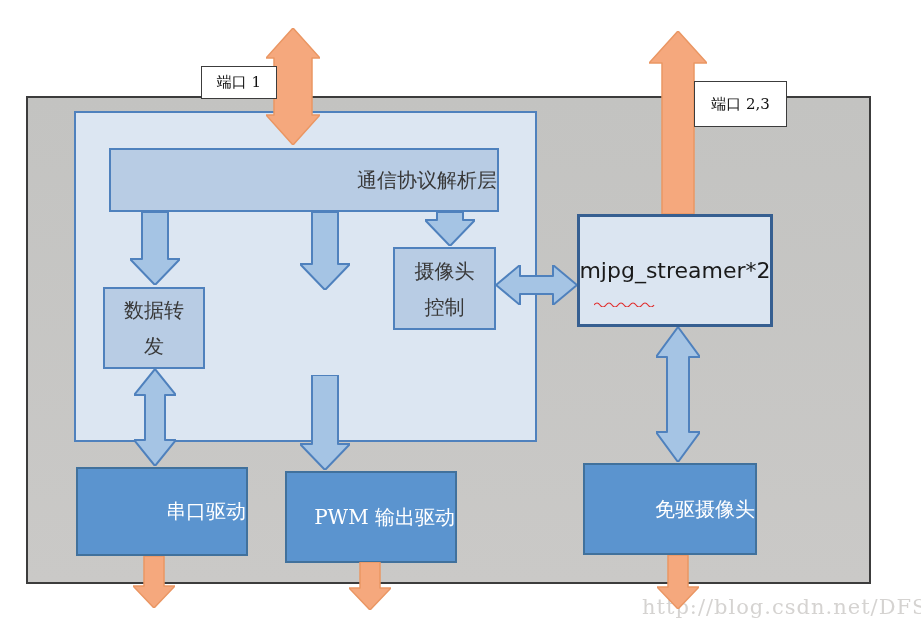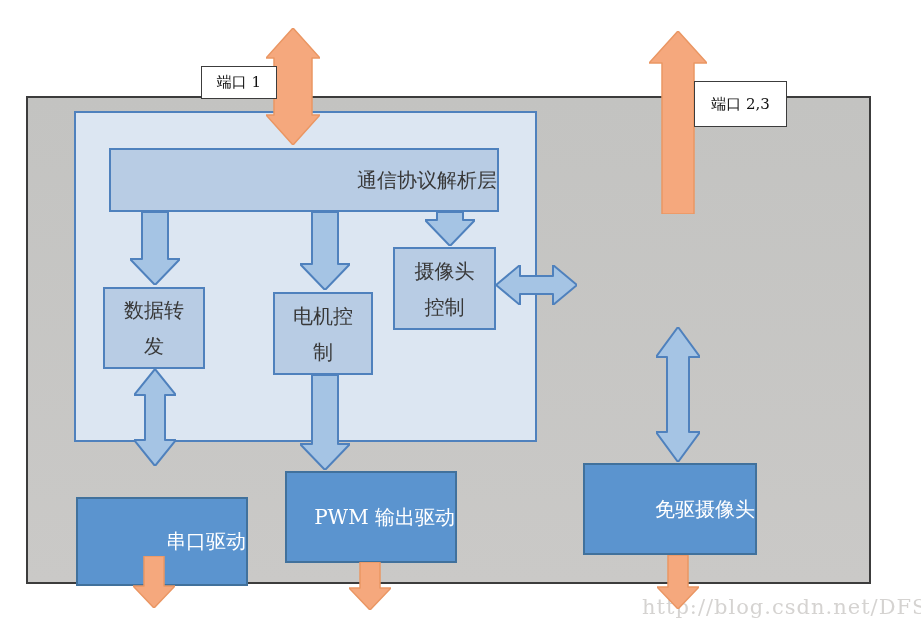--- a/index.html
+++ b/index.html
@@ -43,21 +43,21 @@
   .dataforward-box { left: 103px; top: 287px; width: 102px; height: 82px; font-size: 20px; line-height: 36px; padding: 0 14px; }
   .motor-box { left: 273px; top: 292px; width: 100px; height: 83px; font-size: 20px; line-height: 36px; padding: 0 13px; }
   .camctl-box { left: 393px; top: 247px; width: 103px; height: 83px; font-size: 20px; line-height: 36px; padding: 0 14px; }
   .mjpg-box {
     left: 577px; top: 214px; width: 196px; height: 113px;
     background: #dbe5f1; border: 3px solid #365f91;
     font-size: 22px; color: #1a1a1a; z-index: 3;
     display: flex; align-items: center; justify-content: center;
     font-family: "DejaVu Sans", sans-serif;
   }
-  .serial-box { left: 76px; top: 467px; width: 172px; height: 89px; font-size: 20px; margin-top: 30px; }
+  .serial-box { left: 76px; top: 467px; width: 172px; height: 89px; font-size: 20px; }
   .pwm-box { left: 285px; top: 471px; width: 172px; height: 92px; font-size: 20px; }
   .usbcam-box { left: 583px; top: 463px; width: 174px; height: 92px; font-size: 20px; }
 
   
   .port-label {
     background: #ffffff;
     border: 1px solid #3c3c3c;
     display: flex; align-items: center; justify-content: center;
     font-size: 15px; color: #111;
     font-family: "DejaVu Serif", serif;
@@ -153,27 +153,32 @@
       <polygon points="0,20 24,0 24,11 57,11 57,0 81,20 57,40 57,29 24,29 24,40" fill="#a5c4e4" stroke="#4f81bd" stroke-width="2" stroke-linejoin="round"></polygon>
     </svg>
   </div>
 
   <div class="abs dbox light-box protocol-box">
     <span>通信协议解析层</span>
   </div>
   <div class="abs dbox light-box dataforward-box">
     <span>数据转发</span>
   </div>
-  <div class="abs dbox light-box motor-box">
-    <span>电机控制</span>
-  </div>
   <div class="abs dbox light-box camctl-box">
     <span>摄像头控制</span>
   </div>
 
+  <div class="abs mjpg-box">
+    <span>mjpg_streamer*2</span>
+    <span class="squiggle">
+      <svg width="62" height="6" viewBox="0 0 62 6">
+        <path d="M0,4 q3,-4 6,0 t6,0 t6,0 t6,0 t6,0 t6,0 t6,0 t6,0 t6,0 t6,0" fill="none" stroke="#e03030" stroke-width="1.2"></path>
+      </svg>
+    </span>
+  </div>
 
   <div class="abs dbox dark-box serial-box">
     <span>串口驱动</span>
   </div>
   <div class="abs dbox dark-box pwm-box">
     <span>PWM 输出驱动</span>
   </div>
   <div class="abs dbox dark-box usbcam-box">
     <span>免驱摄像头</span>
   </div>

